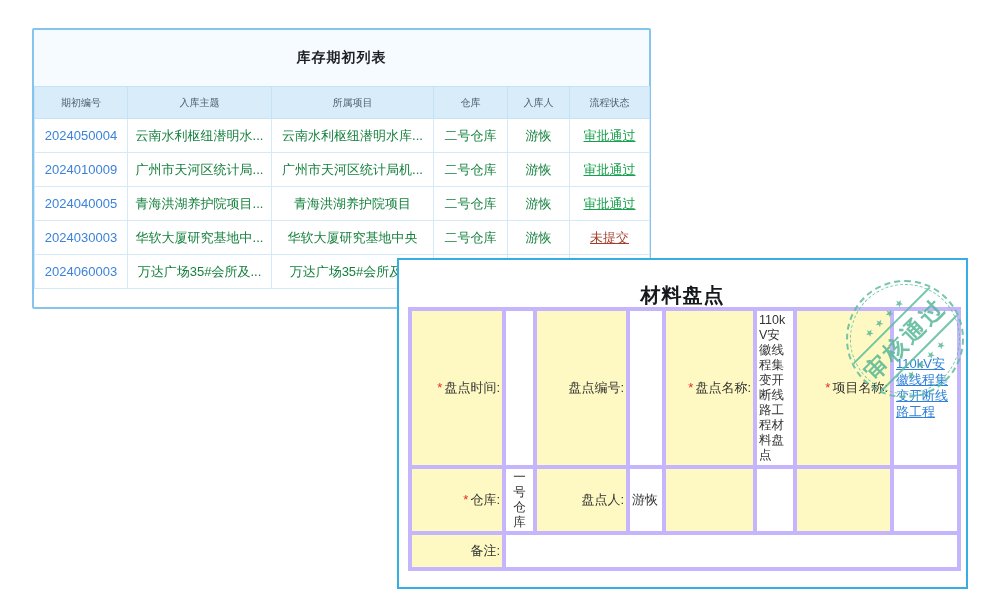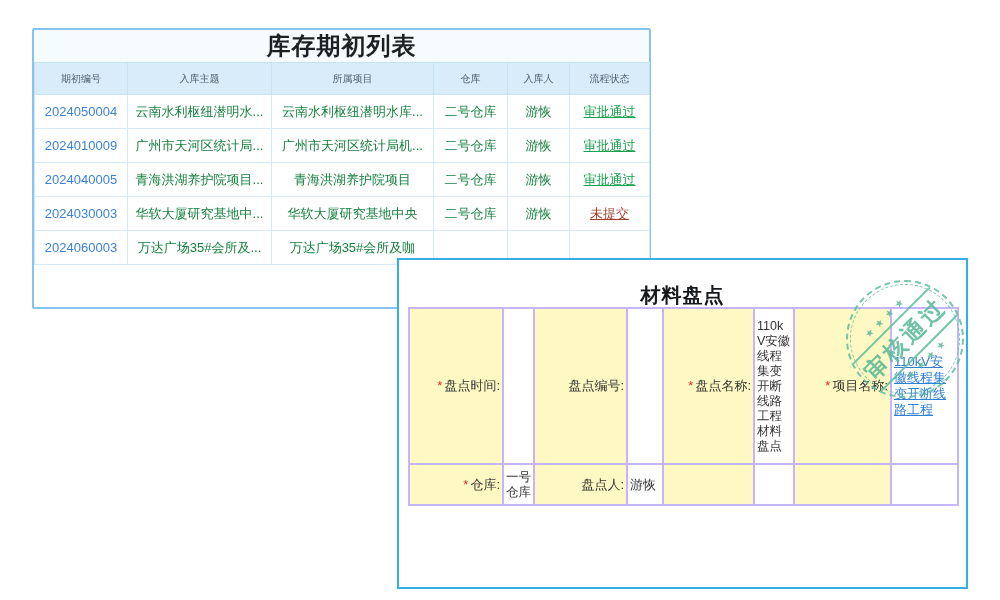--- a/index.html
+++ b/index.html
@@ -9,22 +9,22 @@
     overflow:hidden;
   }
 
   
   .win1{
     position:absolute;left:32px;top:28px;width:619px;height:281px;
     box-sizing:border-box;border:2px solid #85c4ec;background:#fff;
     border-radius:2px;z-index:1;
   }
   .win1-title{
-    height:32px;background:#f6fbff;display:flex;align-items:center;justify-content:center;
-    font-size:24px;font-weight:bold;color:#1c1f23;letter-spacing:1px;
+    height:56px;background:#f6fbff;display:flex;align-items:center;justify-content:center;
+    font-size:14px;font-weight:bold;color:#1c1f23;letter-spacing:1px;
   }
   table.inv{border-collapse:collapse;table-layout:fixed;width:615px;}
   table.inv th{
     background:#d9ecf9;border:1px solid #c6e3f6;height:29px;
     font-size:10px;font-weight:normal;color:#4e5f70;
   }
   table.inv td{
     border:1px solid #d5eaf8;height:33px;text-align:center;font-size:13px;
     overflow:hidden;white-space:nowrap;padding:0 2px;
   }
@@ -46,21 +46,21 @@
   }
   .section-bar{
     margin:17px 9px 0 9px;height:24px;box-sizing:border-box;
     background:#e9f3fb;border:1px solid #b5d6ec;
     font-size:13px;color:#333;line-height:22px;padding-left:8px;
   }
   table.form{
     border-collapse:collapse;table-layout:fixed;margin:0 9px;width:549px;
     font-size:13px;color:#333;
   }
-  table.form td{border:2px solid #c4b5fd;padding:1px 2px;vertical-align:middle;}
+  table.form td{border:4px solid #c4b5fd;padding:1px 2px;vertical-align:middle;}
   .lbl{background:#fef9c3;text-align:right;padding-right:3px;}
   .star{color:#e02b2b;margin-right:2px;}
   .row1 td{height:152px;}
   .row2 td{height:37px;}
   .row3 td{height:30px;}
   .wrapcell{
     word-break:break-all;line-height:15px;font-size:12.5px;text-align:left;
     padding:2px 3px;vertical-align:top;
   }
   .smallwrap{word-break:break-all;line-height:15px;font-size:12.5px;text-align:center;}
@@ -190,20 +190,24 @@
     <tr class="row2">
       <td class="lbl"><span class="star">*</span><span>仓库:</span></td>
       <td class="smallwrap">一号仓库</td>
       <td class="lbl"><span>盘点人:</span></td>
       <td class="val-left">游恢</td>
       <td class="lbl"></td>
       <td></td>
       <td class="lbl"></td>
       <td></td>
     </tr>
+    <tr class="row3">
+      <td class="lbl"><span>备注:</span></td>
+      <td colspan="7"></td>
+    </tr>
   </tbody>
     </table>
 
   <div class="stamp">
     <div class="stamp-rot">
       <div class="stamp-stars">★★★★</div>
       <div class="stamp-text">审核通过</div>
       <div class="stamp-stars">★★★★</div>
     </div>
   </div>

